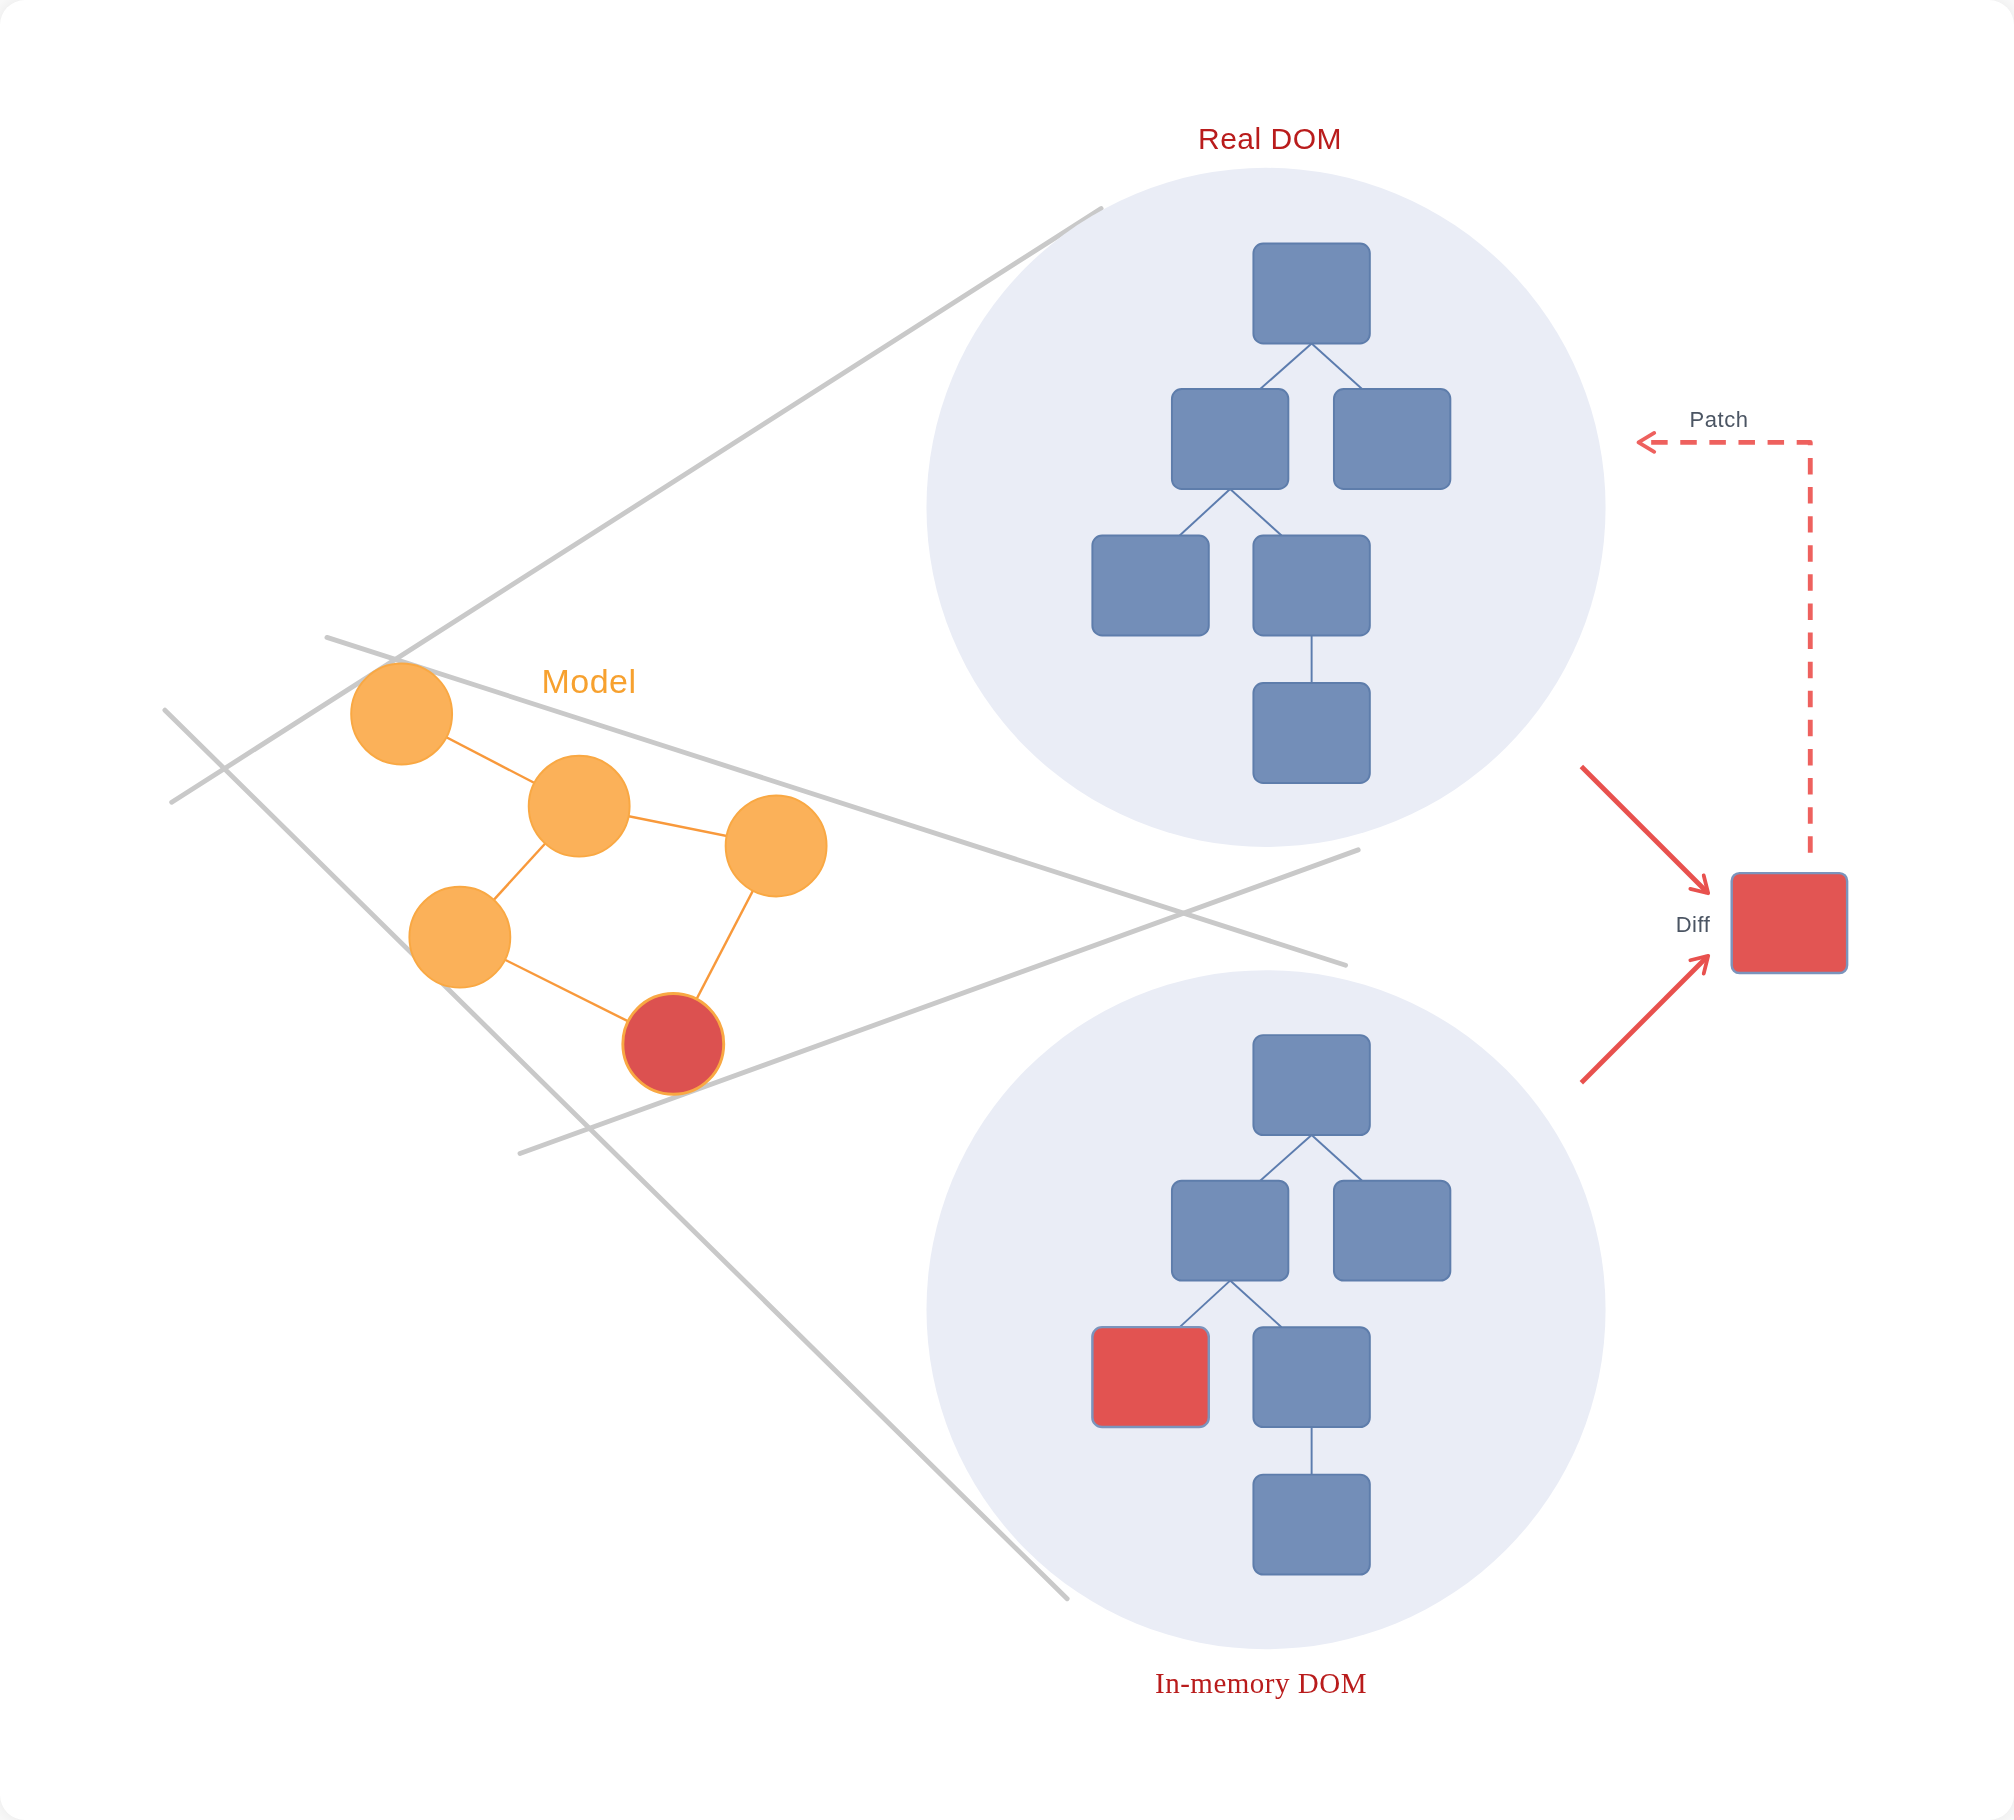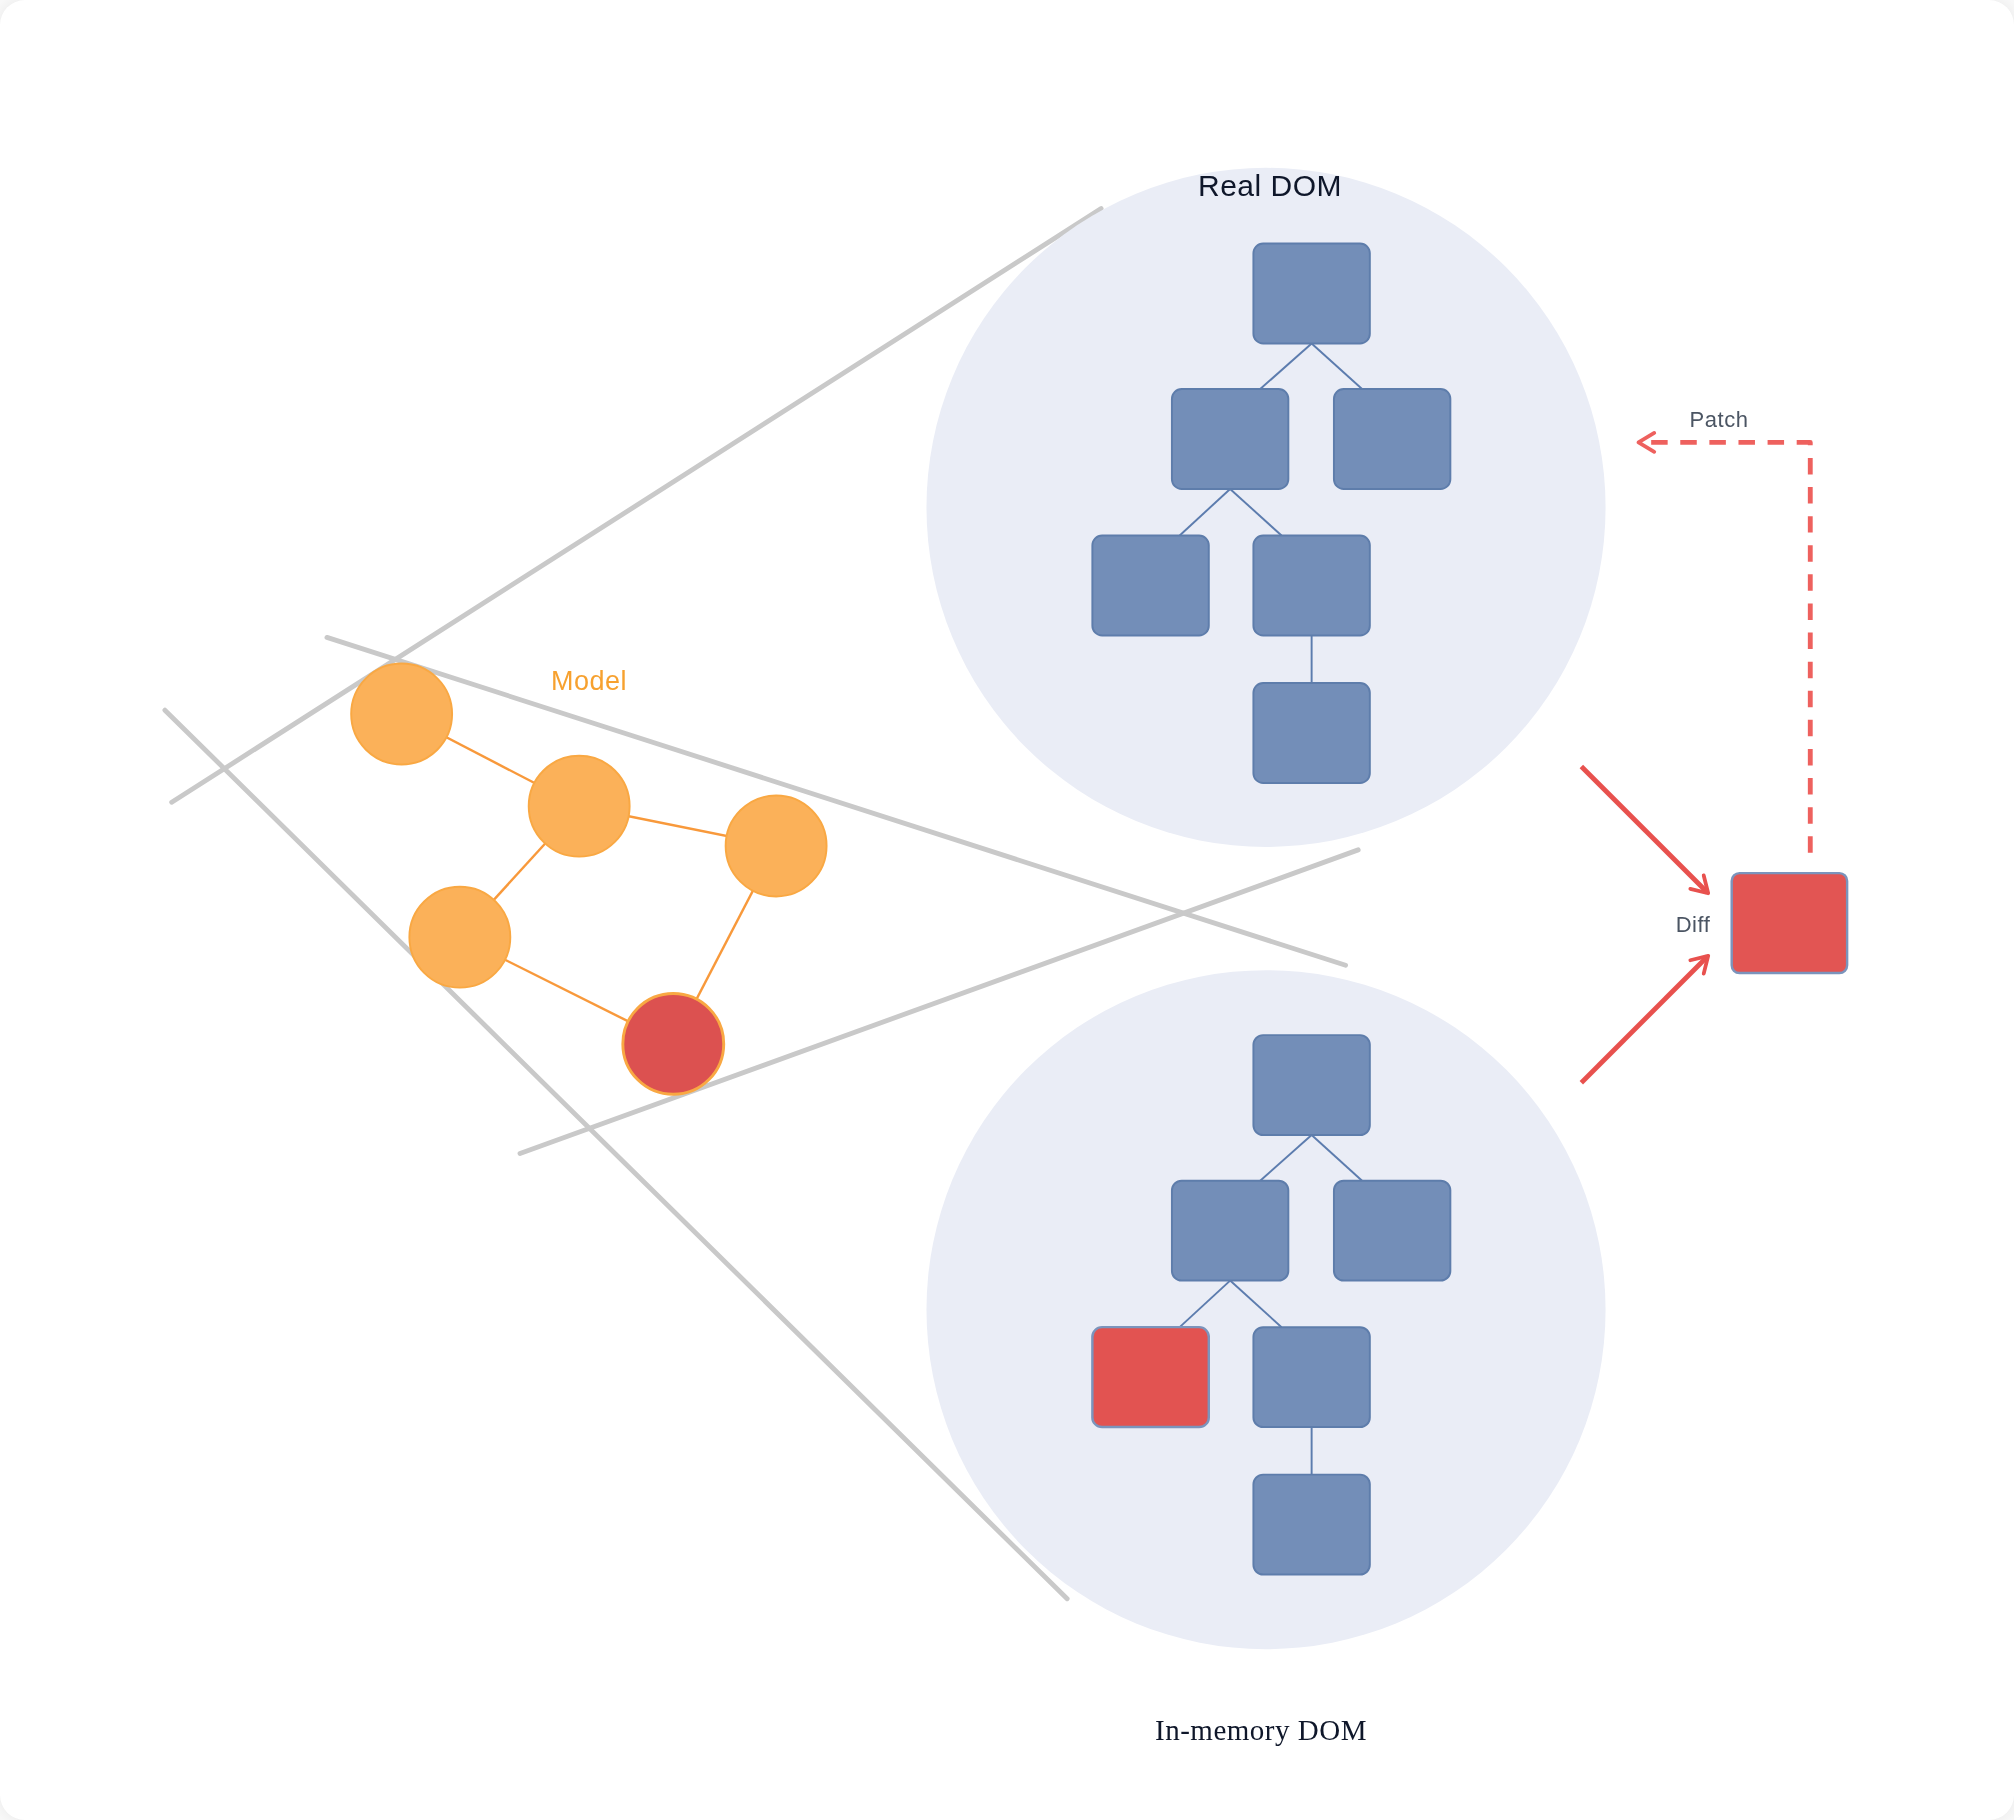--- a/index.html
+++ b/index.html
@@ -22,27 +22,26 @@
     left:0;
     top:0;
   }
   .lbl{
     position:absolute;
     transform:translate(-50%,-50%);
     white-space:nowrap;
     letter-spacing:0.5px;
   }
   .lbl-blue{
-    color:#0f172a;
+    color:#b91c1c;
     font-size:30px;
-    margin-top:47px;
   }
   .lbl-orange{
     color:#f7a12f;
-    font-size:27px;
+    font-size:34px;
   }
   .lbl-dark{
     color:#4b5563;
     font-size:22px;
   }
 </style>
 </head>
 <body>
 
 <div class="canvas">

